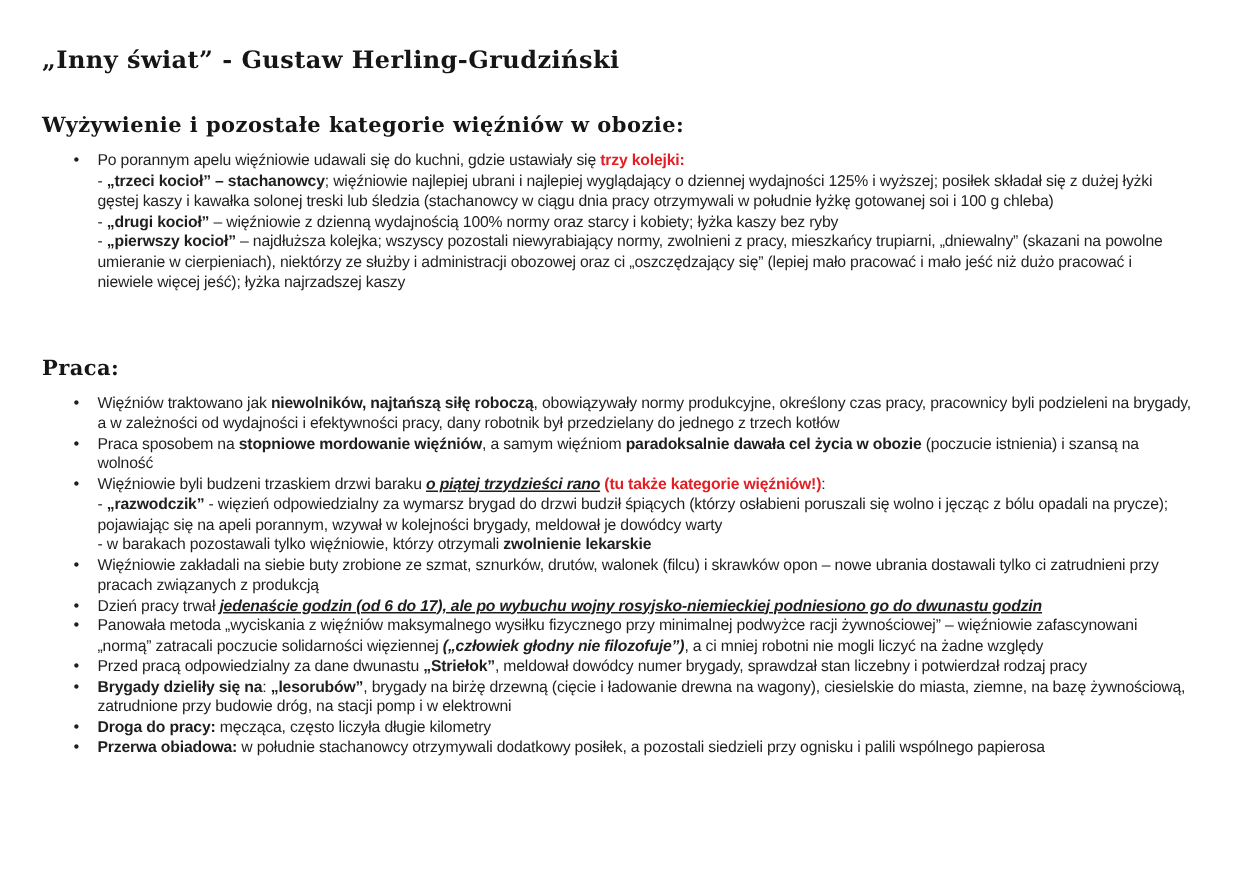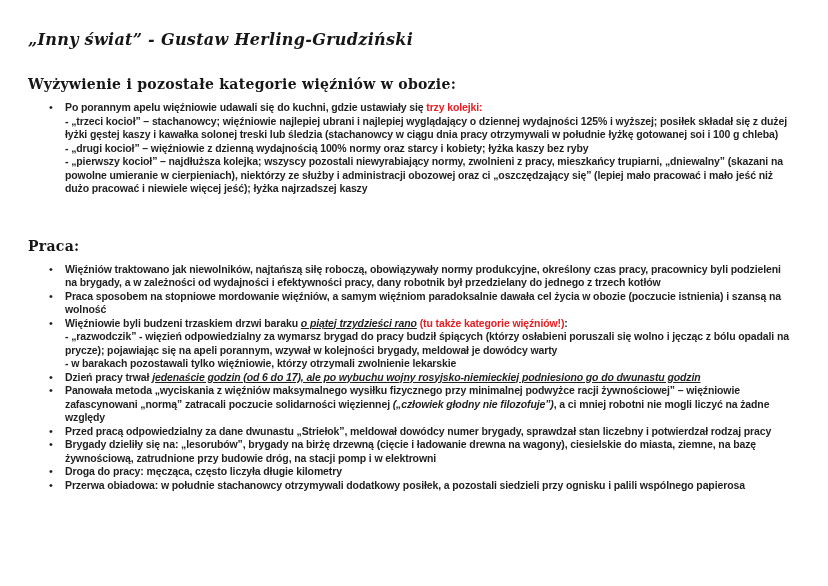--- a/index.html
+++ b/index.html
@@ -10,21 +10,20 @@
     box-sizing: border-box;
     background: #ffffff;
     padding: 30px 34px 0 28px;
     overflow: hidden;
     font-family: "Liberation Sans", sans-serif;
     color: #1f1f1f;
   }
   h1.doc-title {
     margin: 0;
     font-family: "DejaVu Serif", serif;
-    font-style: italic;
     font-weight: 700;
     font-size: 16px;
     letter-spacing: 0.3px;
     color: #161616;
   }
   section.sec h2 {
     margin: 0;
     font-family: "DejaVu Serif", serif;
     font-weight: 700;
     font-size: 14px;
@@ -47,21 +46,21 @@
     max-width: 730px;
   }
   ul.bullets li::before {
     content: "\2022";
     position: absolute;
     left: 1px;
     top: 0;
     font-size: 11px;
   }
   .ln { min-height: 13.5px; }
-  .n  { font-weight: 700; }
+  .n  { font-weight: 400; }
   .b  { font-weight: 700; margin-top: 19px; }
   .rb { font-weight: 700; color: var(--red, #e31e24); }
   .bu { font-weight: 700; text-decoration: underline; font-style: italic; }
   .bi { font-weight: 700; font-style: italic; }
 </style>
 </head>
 <body>
 
 <div class="page">
   <h1 class="doc-title">„Inny świat” - Gustaw Herling-Grudziński</h1>
@@ -81,22 +80,25 @@
         <h2>Praca:</h2>
         <ul class="bullets">
           <li>
             <div class="ln"><span class="n">Więźniów traktowano jak </span><span class="b">niewolników, najtańszą siłę roboczą</span><span class="n">, obowiązywały normy produkcyjne, określony czas pracy, pracownicy byli podzieleni na brygady, a w zależności od wydajności i efektywności pracy, dany robotnik był przedzielany do jednego z trzech kotłów</span></div>
           </li>
           <li>
             <div class="ln"><span class="n">Praca sposobem na </span><span class="b">stopniowe mordowanie więźniów</span><span class="n">, a samym więźniom </span><span class="b">paradoksalnie dawała cel życia w obozie</span><span class="n"> (poczucie istnienia) i szansą na wolność</span></div>
           </li>
           <li>
             <div class="ln"><span class="n">Więźniowie byli budzeni trzaskiem drzwi baraku </span><span class="bu">o piątej trzydzieści rano</span><span class="n"> </span><span class="rb">(tu także kategorie więźniów!)</span><span class="n">:</span></div>
-            <div class="ln"><span class="n">- </span><span class="b">„razwodczik”</span><span class="n"> - więzień odpowiedzialny za wymarsz brygad do pracy budził śpiących (którzy osłabieni poruszali się wolno i jęcząc z bólu opadali na prycze); pojawiając się na apeli porannym, wzywał w kolejności brygady, meldował je dowódcy warty</span></div>
+            <div class="ln"><span class="n">- </span><span class="b">„razwodczik”</span><span class="n"> - więzień odpowiedzialny za wymarsz brygad do drzwi budził śpiących (którzy osłabieni poruszali się wolno i jęcząc z bólu opadali na prycze); pojawiając się na apeli porannym, wzywał w kolejności brygady, meldował je dowódcy warty</span></div>
             <div class="ln"><span class="n">- w barakach pozostawali tylko więźniowie, którzy otrzymali </span><span class="b">zwolnienie lekarskie</span></div>
+          </li>
+          <li>
+            <div class="ln"><span class="n">Więźniowie zakładali na siebie buty zrobione ze szmat, sznurków, drutów, walonek (filcu) i skrawków opon – nowe ubrania dostawali tylko ci zatrudnieni przy pracach związanych z produkcją</span></div>
           </li>
           <li>
             <div class="ln"><span class="n">Dzień pracy trwał </span><span class="bu">jedenaście godzin (od 6 do 17), ale po wybuchu wojny rosyjsko-niemieckiej podniesiono go do dwunastu godzin</span></div>
           </li>
           <li>
             <div class="ln"><span class="n">Panowała metoda „wyciskania z więźniów maksymalnego wysiłku fizycznego przy minimalnej podwyżce racji żywnościowej” – więźniowie zafascynowani „normą” zatracali poczucie solidarności więziennej </span><span class="bi">(„człowiek głodny nie filozofuje”)</span><span class="n">, a ci mniej robotni nie mogli liczyć na żadne względy</span></div>
           </li>
           <li>
             <div class="ln"><span class="n">Przed pracą odpowiedzialny za dane dwunastu </span><span class="b">„Striełok”</span><span class="n">, meldował dowódcy numer brygady, sprawdzał stan liczebny i potwierdzał rodzaj pracy</span></div>
           </li>

